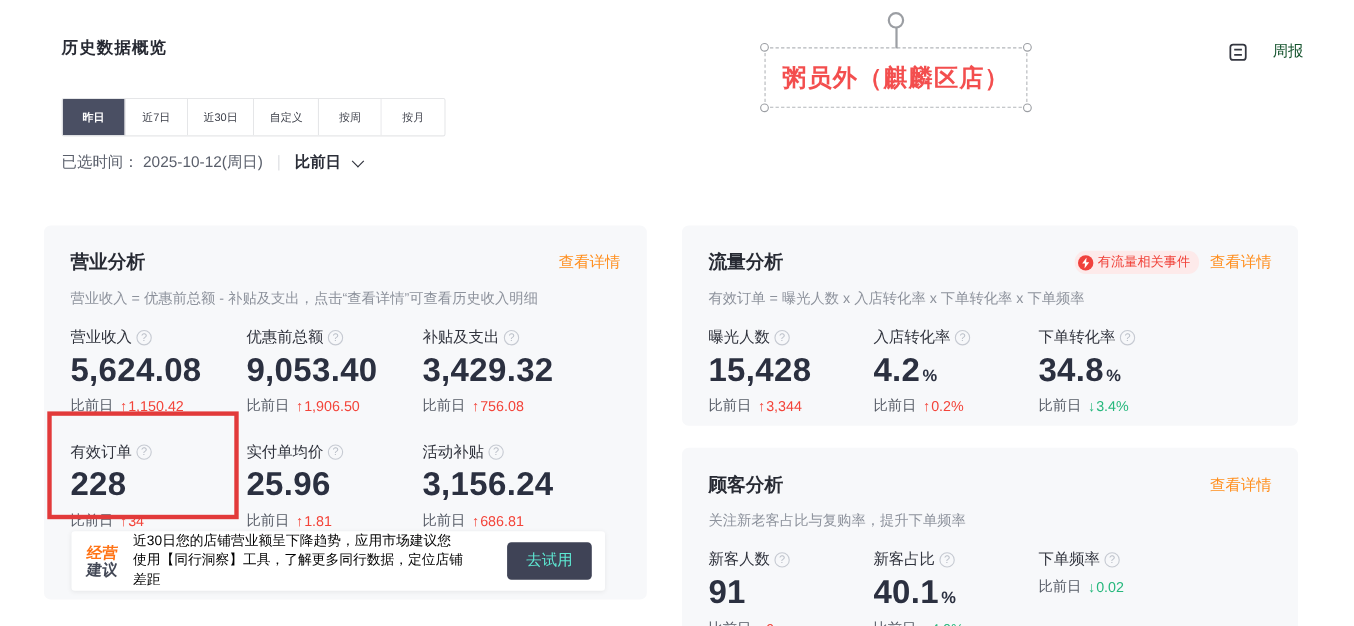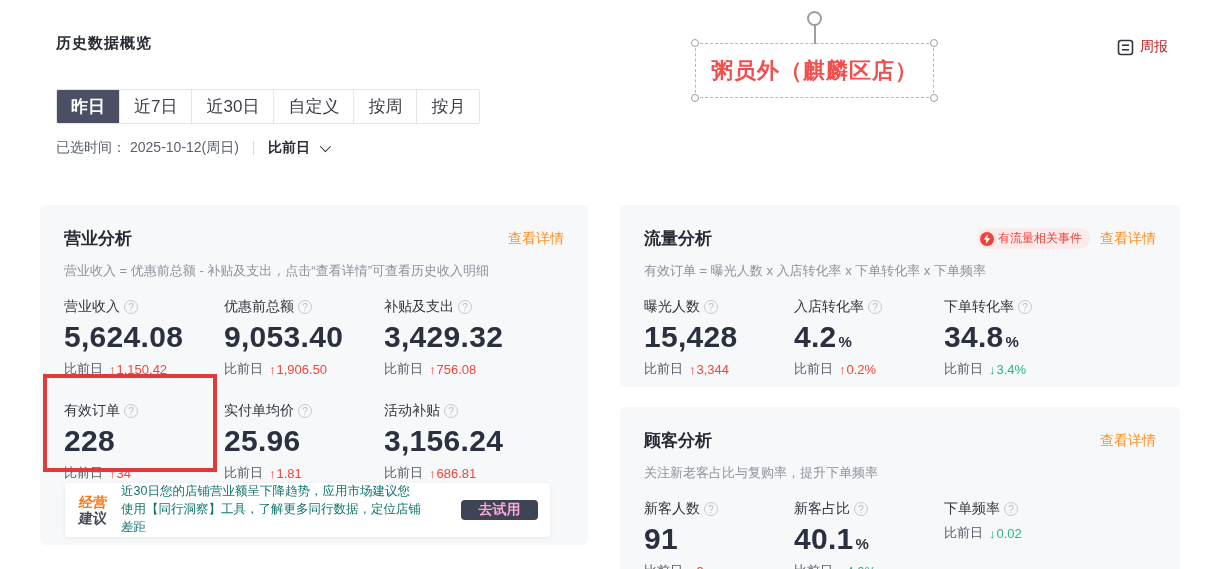--- a/index.html
+++ b/index.html
@@ -5,36 +5,36 @@
   * { margin:0; padding:0; box-sizing:border-box; }
   html,body { width:1231px; height:569px; }
   body {
     position:relative; overflow:hidden; background:#ffffff;
     font-family:"Liberation Sans","DejaVu Sans",sans-serif;
     color:#30333d; -webkit-font-smoothing:antialiased;
   }
 
   
   .page-title { position:absolute; left:56px; top:34px; font-size:15px; font-weight:bold; color:#272a33; letter-spacing:1px; }
-  .weekly { position:absolute; left:1117px; top:38px; display:flex; align-items:center; gap:6px; font-size:14px; color:#b91c1c; cursor:pointer; }
+  .weekly { position:absolute; left:1117px; top:38px; display:flex; align-items:center; gap:23px; font-size:14px; color:#14532d; cursor:pointer; }
   .weekly svg { display:block; }
 
   
   .store-box { position:absolute; left:695px; top:43px; width:239px; height:55px; border:1px dashed #b3b6ba; }
   .store-label { position:absolute; inset:0; display:flex; align-items:center; justify-content:center; font-size:22px; font-weight:bold; color:#f34e4e; letter-spacing:1px; white-space:nowrap; }
   .handle { position:absolute; width:8px; height:8px; background:#fff; border:1.5px solid #9b9ea3; border-radius:50%; }
   .h-tl { left:-5px; top:-5px; } .h-tr { right:-5px; top:-5px; }
   .h-bl { left:-5px; bottom:-5px; } .h-br { right:-5px; bottom:-5px; }
   .rot-stem { position:absolute; left:50%; top:-19px; width:2px; height:19px; background:#9b9ea3; transform:translateX(-50%); }
   .rot-handle { position:absolute; left:50%; top:-33px; width:15px; height:15px; margin-left:-8px; background:#fff; border:2px solid #9b9ea3; border-radius:50%; }
 
   
   .tabs { position:absolute; left:56px; top:89px; display:flex; border:1px solid #e5e6e8; border-radius:2px; overflow:hidden; background:#fff; }
   .tab { min-width:57px; height:33px; padding:16px 14px; display:flex; align-items:center; justify-content:center;
-         font-size:17px; color:#3b3e48; background:#fff; border-right:1px solid #e5e6e8; cursor:pointer; white-space:nowrap; }
+         font-size:10px; color:#3b3e48; background:#fff; border-right:1px solid #e5e6e8; cursor:pointer; white-space:nowrap; }
   .tab:last-child { border-right:none; }
   .tab.active { background:#4a4f63; color:#fff; font-weight:bold; }
 
   
   .time-row { position:absolute; left:56px; top:139px; display:flex; align-items:center; font-size:14px; color:#5a5f6b; }
   .time-row .val { margin-left:4px; color:#5a5f6b; }
   .time-divider { width:1px; height:14px; background:#d9dbdf; margin:0 14px; }
   .cmp-select { display:flex; align-items:center; gap:10px; cursor:pointer; }
   .cmp-select .cmp-label { font-weight:bold; color:#2b2e38; }
   .chev { width:8px; height:8px; border-right:1.5px solid #2b2e38; border-bottom:1.5px solid #2b2e38; transform:rotate(45deg) translateY(-2px); }
@@ -69,23 +69,23 @@
   .delta .arrow { font-weight:bold; margin:0 1px 0 4px; }
   .delta.up { color:#f3443a; }
   .delta.down { color:#27b87d; }
 
   
   .banner { position:absolute; left:25px; top:278px; width:485px; height:54px; background:#fff; border-radius:3px;
             box-shadow:0 1px 5px rgba(0,0,0,0.07); display:flex; align-items:center; padding:0 12px 0 14px; }
   .badge { display:flex; flex-direction:column; line-height:1.15; font-size:14px; font-weight:bold; margin-right:14px; }
   .badge .b1 { color:#ff7214; transform:skewX(-6deg); }
   .badge .b2 { color:#434856; transform:skewX(-6deg); }
-  .banner-text { width:300px; font-size:12.5px; line-height:1.42; color:#0f766e; }
-  .try-btn { margin-left:auto; width:77px; height:20px; background:#3f4356; color:#f9a8d4; font-size:14px; border:none;
-             border-radius:4px; cursor:pointer; display:flex; align-items:center; justify-content:center;font-weight:bold; }
+  .banner-text { width:300px; font-size:12.5px; line-height:1.42; color:#000000; }
+  .try-btn { margin-left:auto; width:77px; height:34px; background:#3f4356; color:#5eead4; font-size:14px; border:none;
+             border-radius:4px; cursor:pointer; display:flex; align-items:center; justify-content:center; }
 
   
   .highlight-box { position:absolute; left:43px; top:374px; width:174px; height:98px; border:4px solid #e23a3a;
                    pointer-events:none; z-index:6; }
 </style>
 </head>
 <body>
 
 <h1 class="page-title">历史数据概览</h1>
 

